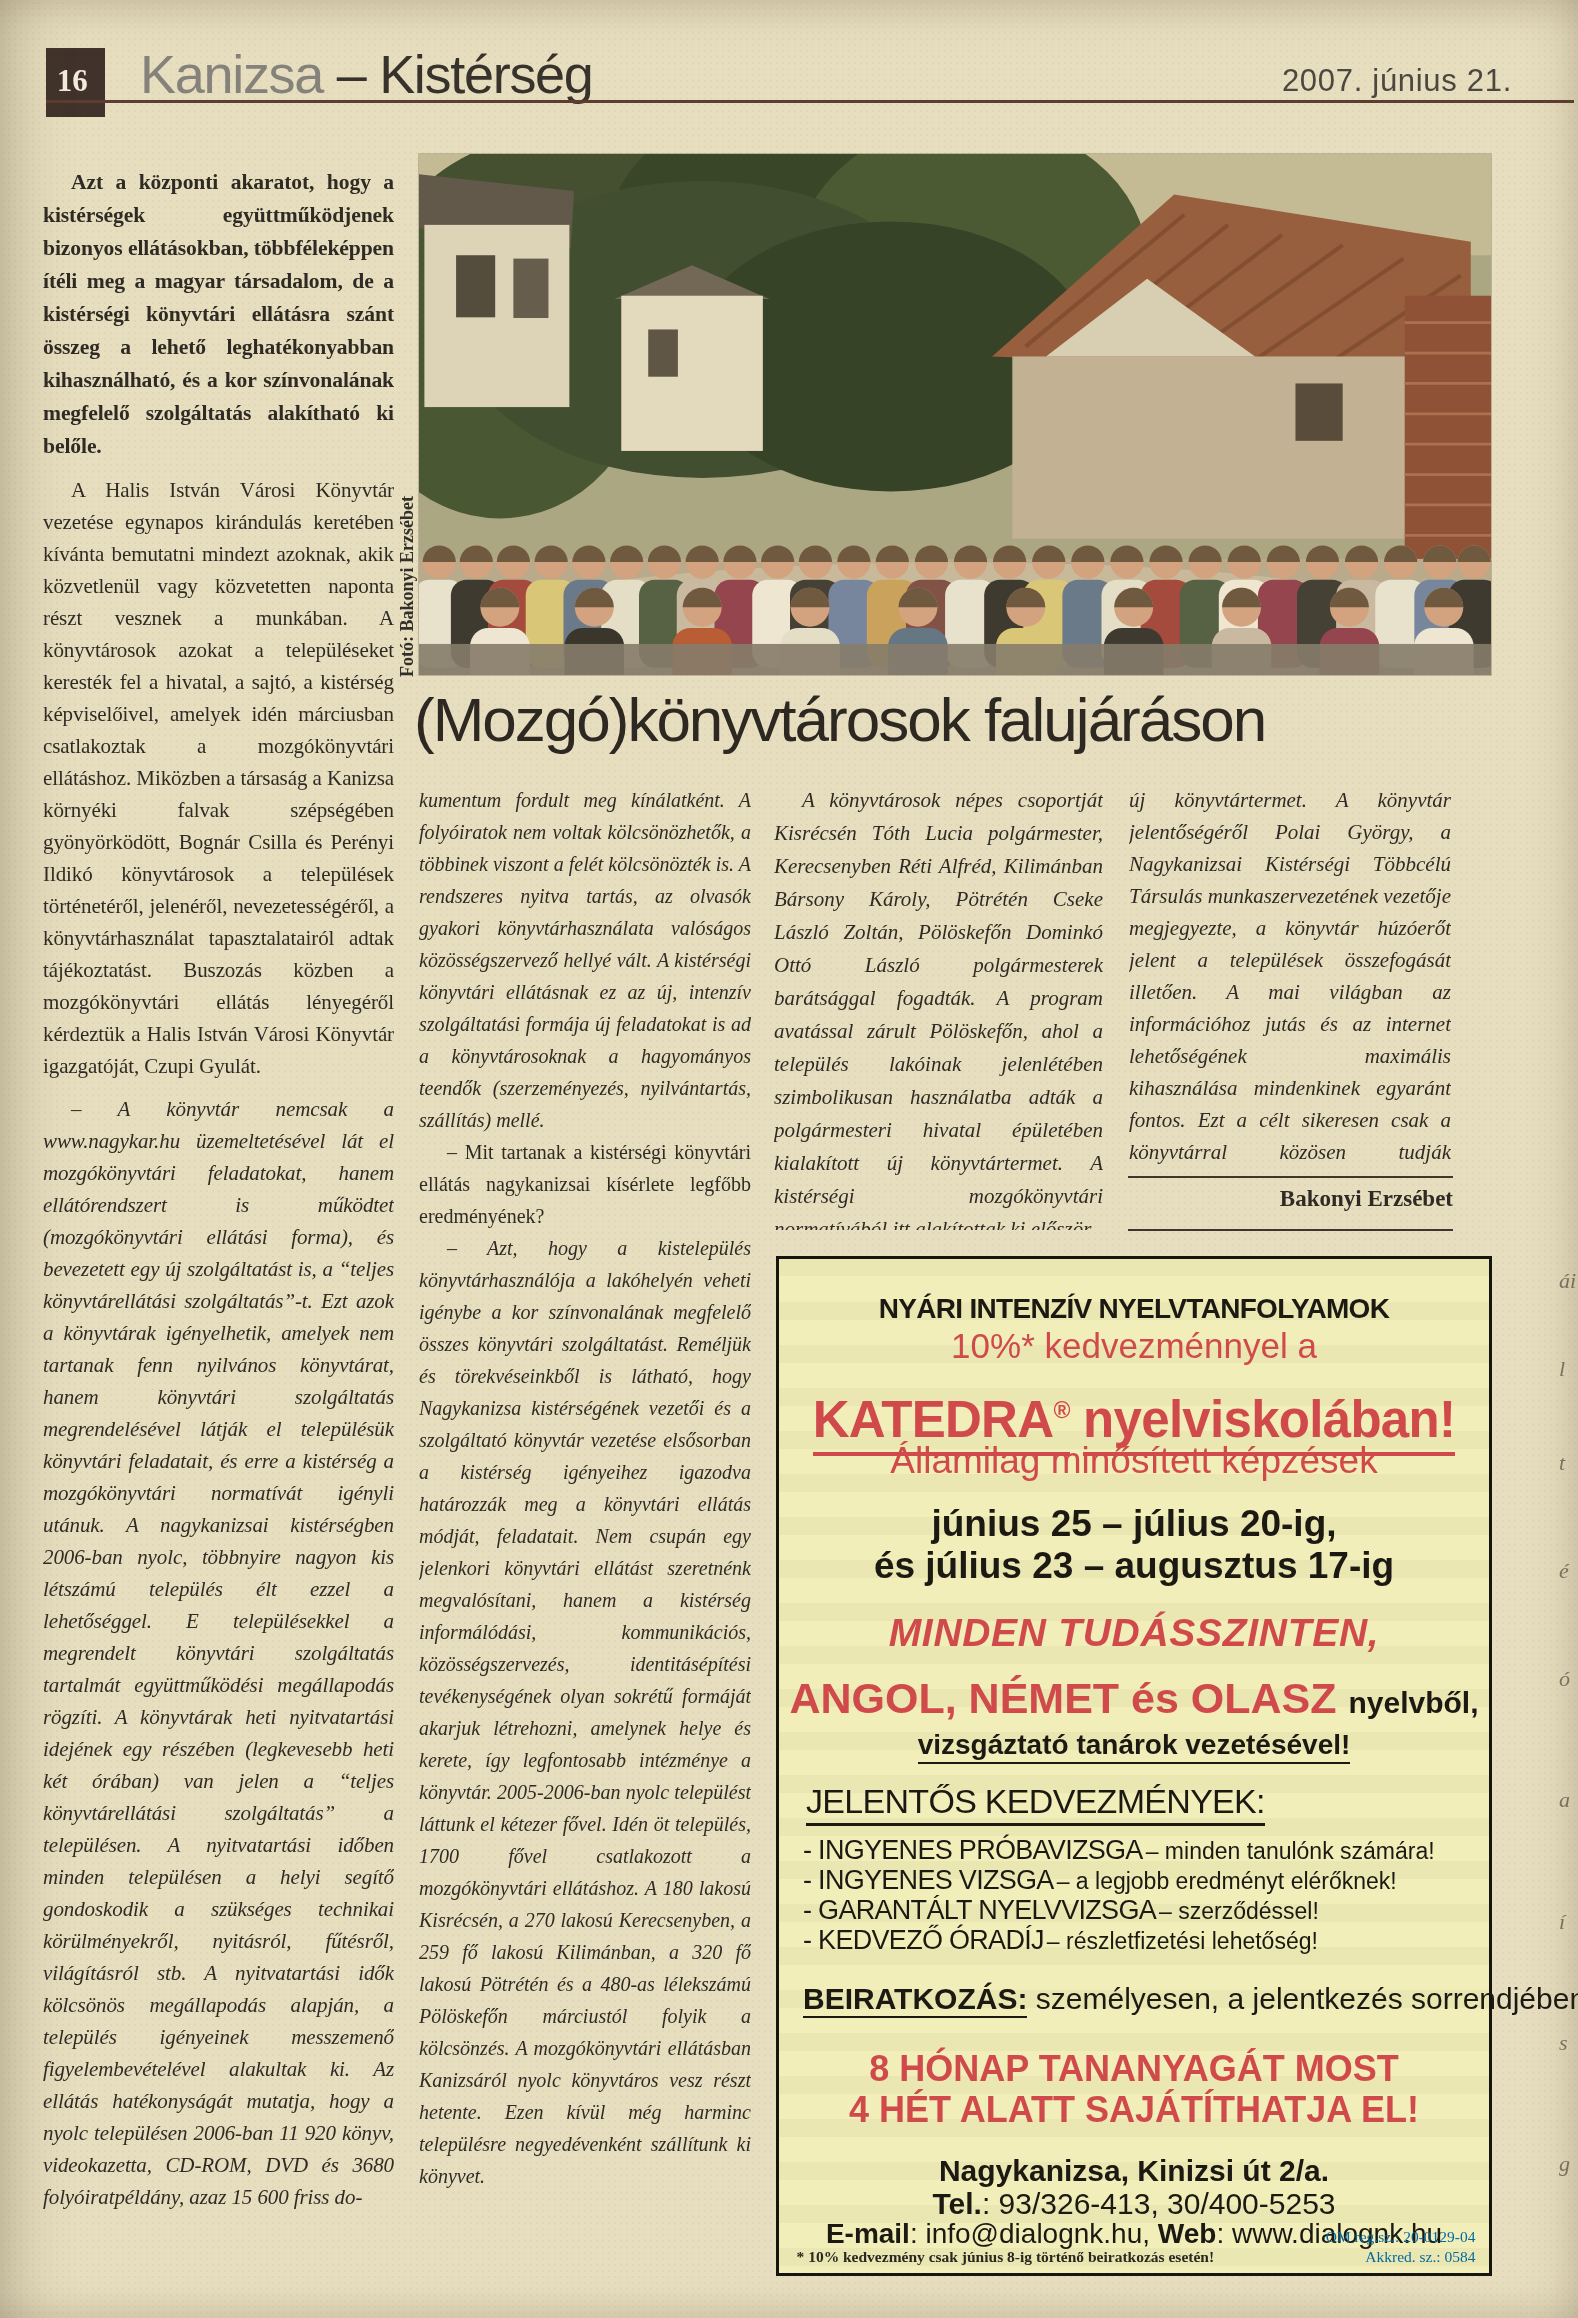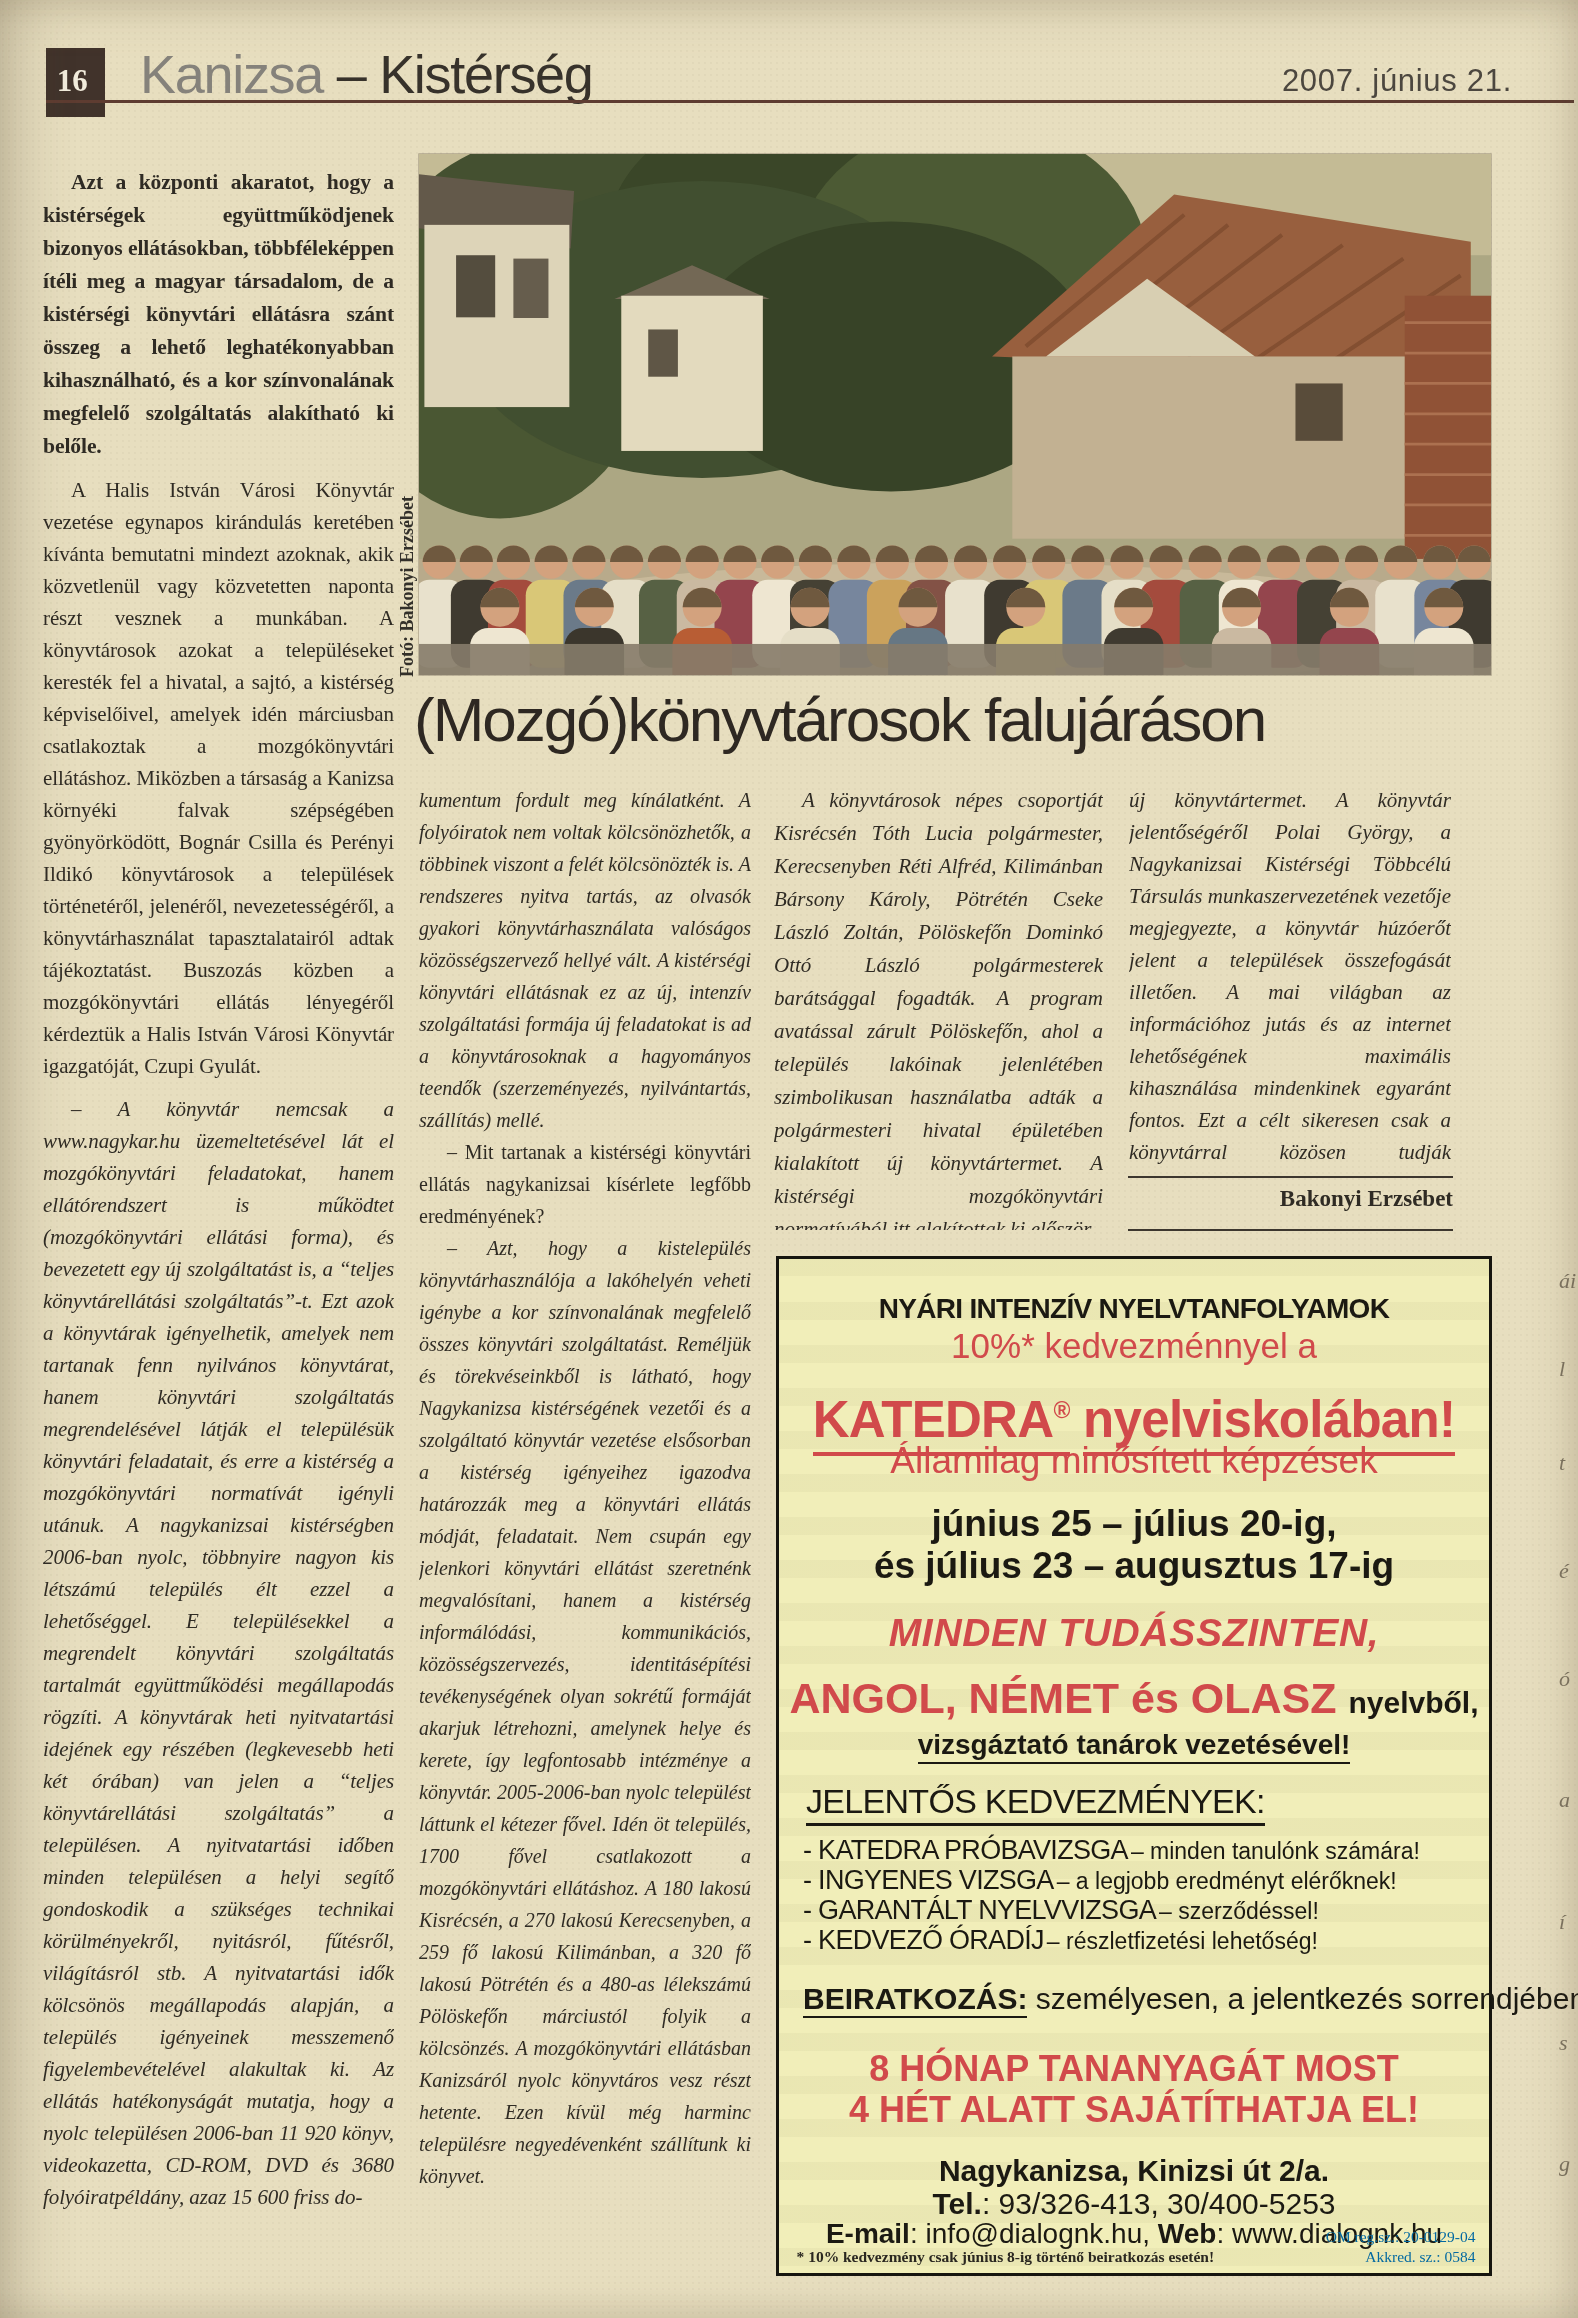--- a/index.html
+++ b/index.html
@@ -234,21 +234,21 @@
     <span>ANGOL, NÉMET és OLASZ</span>
     <span class="tail">nyelvből,</span>
   </div>
   <div class="adline" id="ad-teachers">
     <span>vizsgáztató tanárok vezetésével!</span>
   </div>
   <div class="adline" id="ad-btitle">
     <span>JELENTŐS KEDVEZMÉNYEK:</span>
   </div>
   <div class="benefit" id="ad-b1">
-    <span class="b-strong">- KATEDRA PRÓBAVIZSGA</span>
+    <span class="b-strong">- INGYENES PRÓBAVIZSGA</span>
     <span class="b-rest">– minden tanulónk számára!</span>
   </div>
   <div class="benefit" id="ad-b2">
     <span class="b-strong">- INGYENES VIZSGA</span>
     <span class="b-rest">– a legjobb eredményt elérőknek!</span>
   </div>
   <div class="benefit" id="ad-b3">
     <span class="b-strong">- GARANTÁLT NYELVVIZSGA</span>
     <span class="b-rest">– szerződéssel!</span>
   </div>

